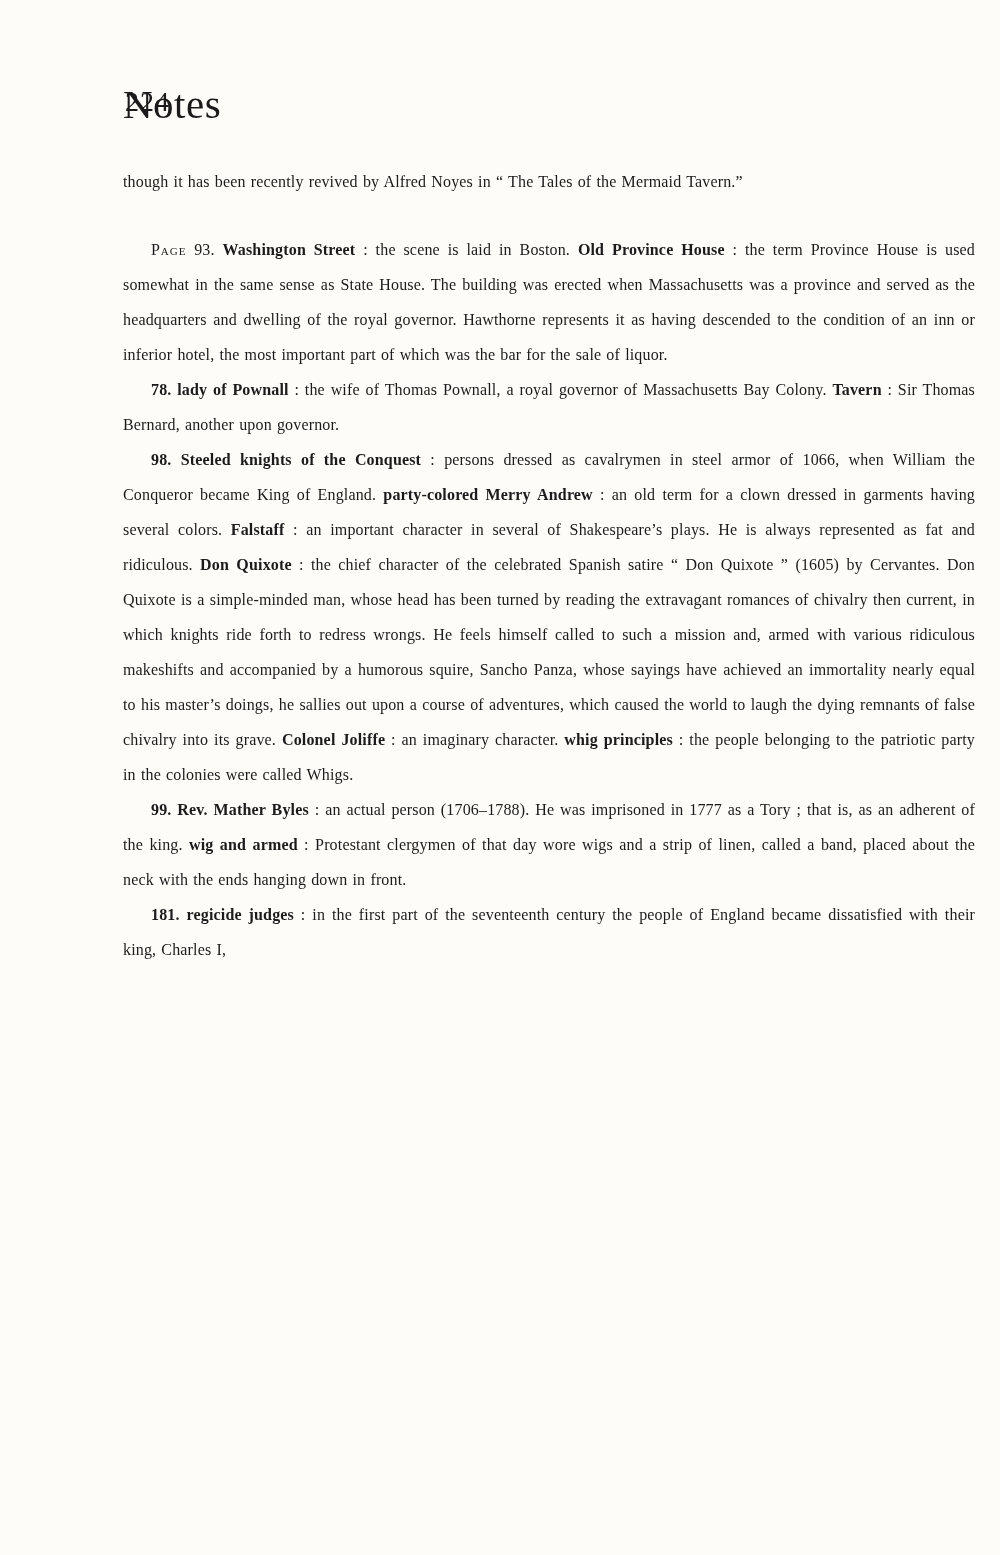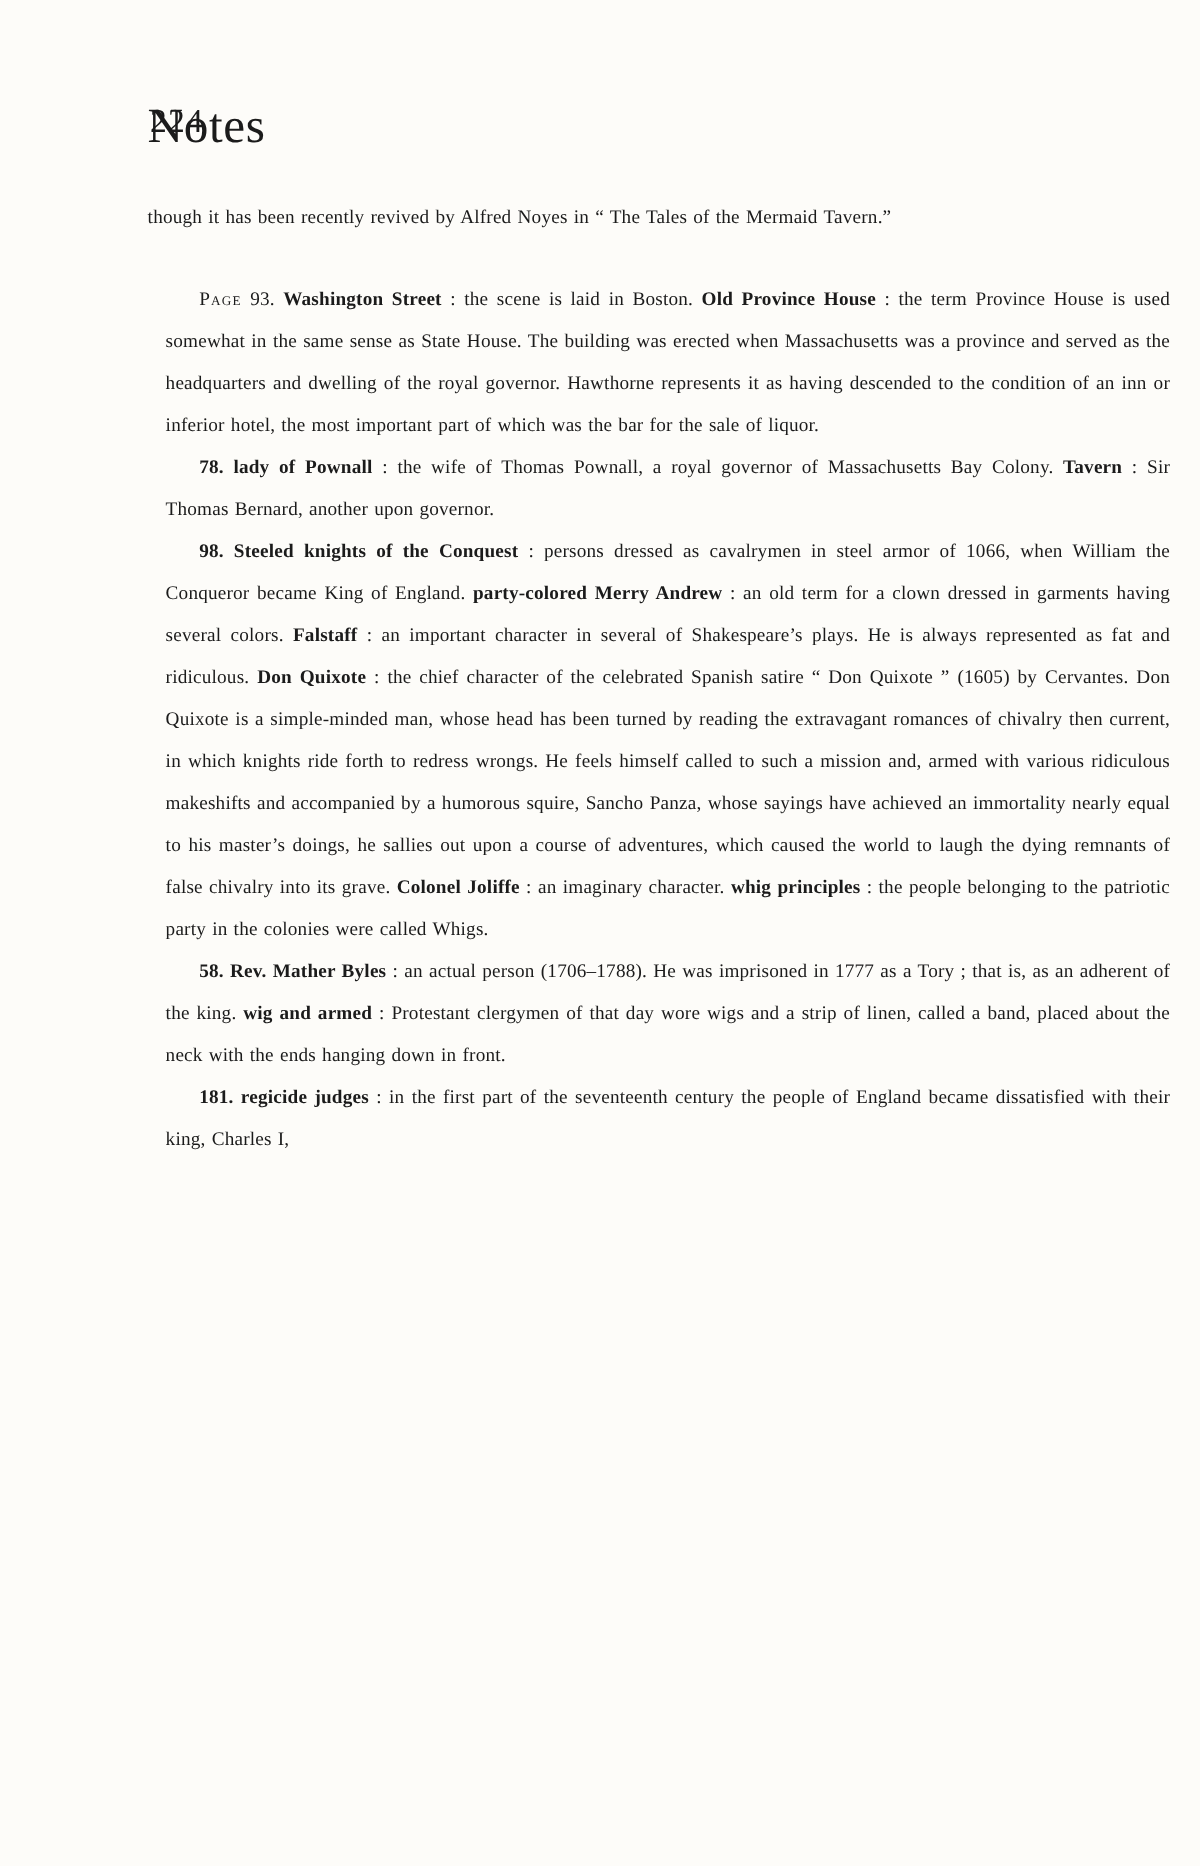--- a/index.html
+++ b/index.html
@@ -41,36 +41,36 @@
     margin-top: 40px;
   }
   p.para {
     margin: 0;
     font-size: 16px;
     line-height: 35px;
     text-align: justify;
     word-spacing: 0.06em;
     letter-spacing: 0.01em;
   }
-  p.para.indent { text-indent: 28px; margin-left: 15px; }
+  p.para.indent { text-indent: 28px; }
   p.para.spaced { margin-top: 33px; }
   .bold { font-weight: 700; }
   .smallcaps { font-variant: small-caps; letter-spacing: 0.06em; }
 </style>
 </head>
 <body>
 
 <div class="page">
   <div class="content">
     <div class="header">
       <span class="page-number">224</span>
       <div class="page-title">Notes</div>
     </div>
     <div class="body-text" id="paragraphs">
         <p class="para"><span>though it has been recently revived by Alfred Noyes in “ The Tales of the Mermaid Tavern.”</span></p>
         <p class="para indent spaced"><span class="smallcaps">Page</span><span> 93. </span><span class="bold">Washington Street</span><span> : the scene is laid in Boston. </span><span class="bold">Old Province House</span><span> : the term Province House is used somewhat in the same sense as State House. The building was erected when Massachusetts was a province and served as the headquarters and dwelling of the royal governor. Hawthorne represents it as having descended to the condition of an inn or inferior hotel, the most important part of which was the bar for the sale of liquor.</span></p>
         <p class="para indent"><span class="bold">78. lady of Pownall</span><span> : the wife of Thomas Pownall, a royal governor of Massachusetts Bay Colony. </span><span class="bold">Tavern</span><span> : Sir Thomas Bernard, another upon governor.</span></p>
         <p class="para indent"><span class="bold">98. Steeled knights of the Conquest</span><span> : persons dressed as cavalrymen in steel armor of 1066, when William the Conqueror became King of England. </span><span class="bold">party-colored Merry Andrew</span><span> : an old term for a clown dressed in garments having several colors. </span><span class="bold">Falstaff</span><span> : an important character in several of Shakespeare’s plays. He is always represented as fat and ridiculous. </span><span class="bold">Don Quixote</span><span> : the chief character of the celebrated Spanish satire “ Don Quixote ” (1605) by Cervantes. Don Quixote is a simple-minded man, whose head has been turned by reading the extravagant romances of chivalry then current, in which knights ride forth to redress wrongs. He feels himself called to such a mission and, armed with various ridiculous makeshifts and accompanied by a humorous squire, Sancho Panza, whose sayings have achieved an immortality nearly equal to his master’s doings, he sallies out upon a course of adventures, which caused the world to laugh the dying remnants of false chivalry into its grave. </span><span class="bold">Colonel Joliffe</span><span> : an imaginary character. </span><span class="bold">whig principles</span><span> : the people belonging to the patriotic party in the colonies were called Whigs.</span></p>
-        <p class="para indent"><span class="bold">58. Rev. Mather Byles</span><span> : an actual person (1706–1788). He was imprisoned in 1777 as a Tory ; that is, as an adherent of the king. </span><span class="bold">wig and armed</span><span> : Protestant clergymen of that day wore wigs and a strip of linen, called a band, placed about the neck with the ends hanging down in front.</span></p>
+        <p class="para indent"><span class="bold">99. Rev. Mather Byles</span><span> : an actual person (1706–1788). He was imprisoned in 1777 as a Tory ; that is, as an adherent of the king. </span><span class="bold">wig and armed</span><span> : Protestant clergymen of that day wore wigs and a strip of linen, called a band, placed about the neck with the ends hanging down in front.</span></p>
         <p class="para indent"><span class="bold">181. regicide judges</span><span> : in the first part of the seventeenth century the people of England became dissatisfied with their king, Charles I,</span></p>
       </div>
   </div>
 </div>
 
 </body></html>

